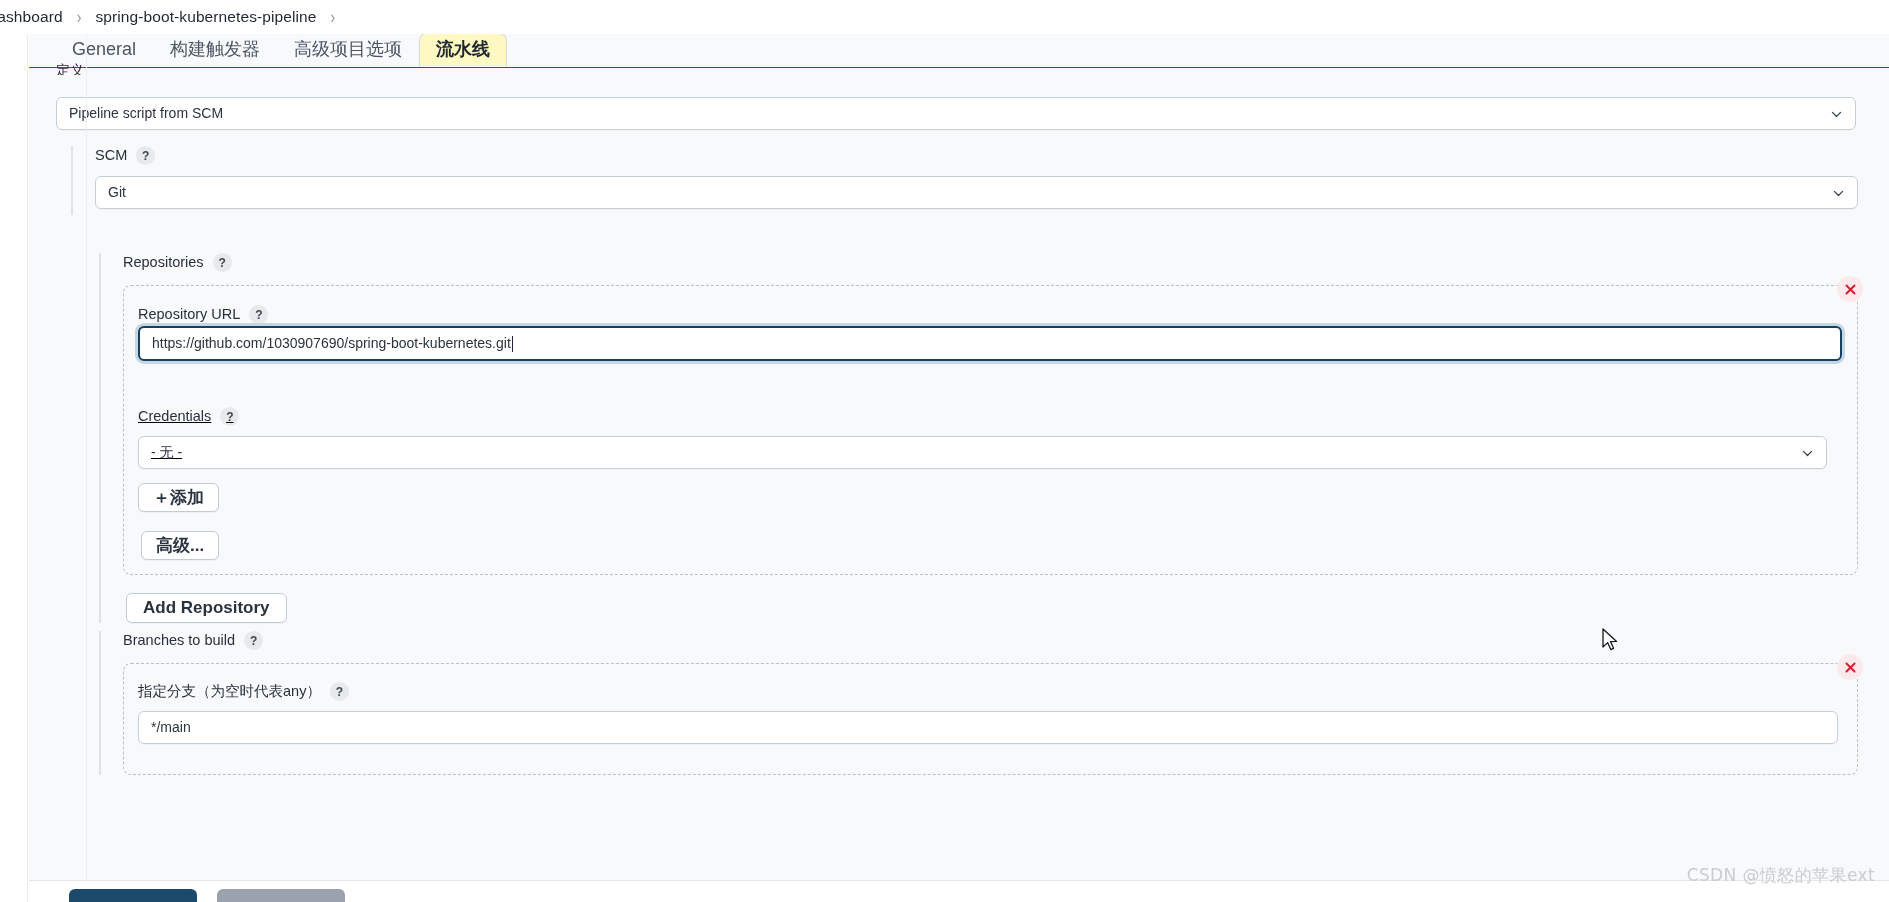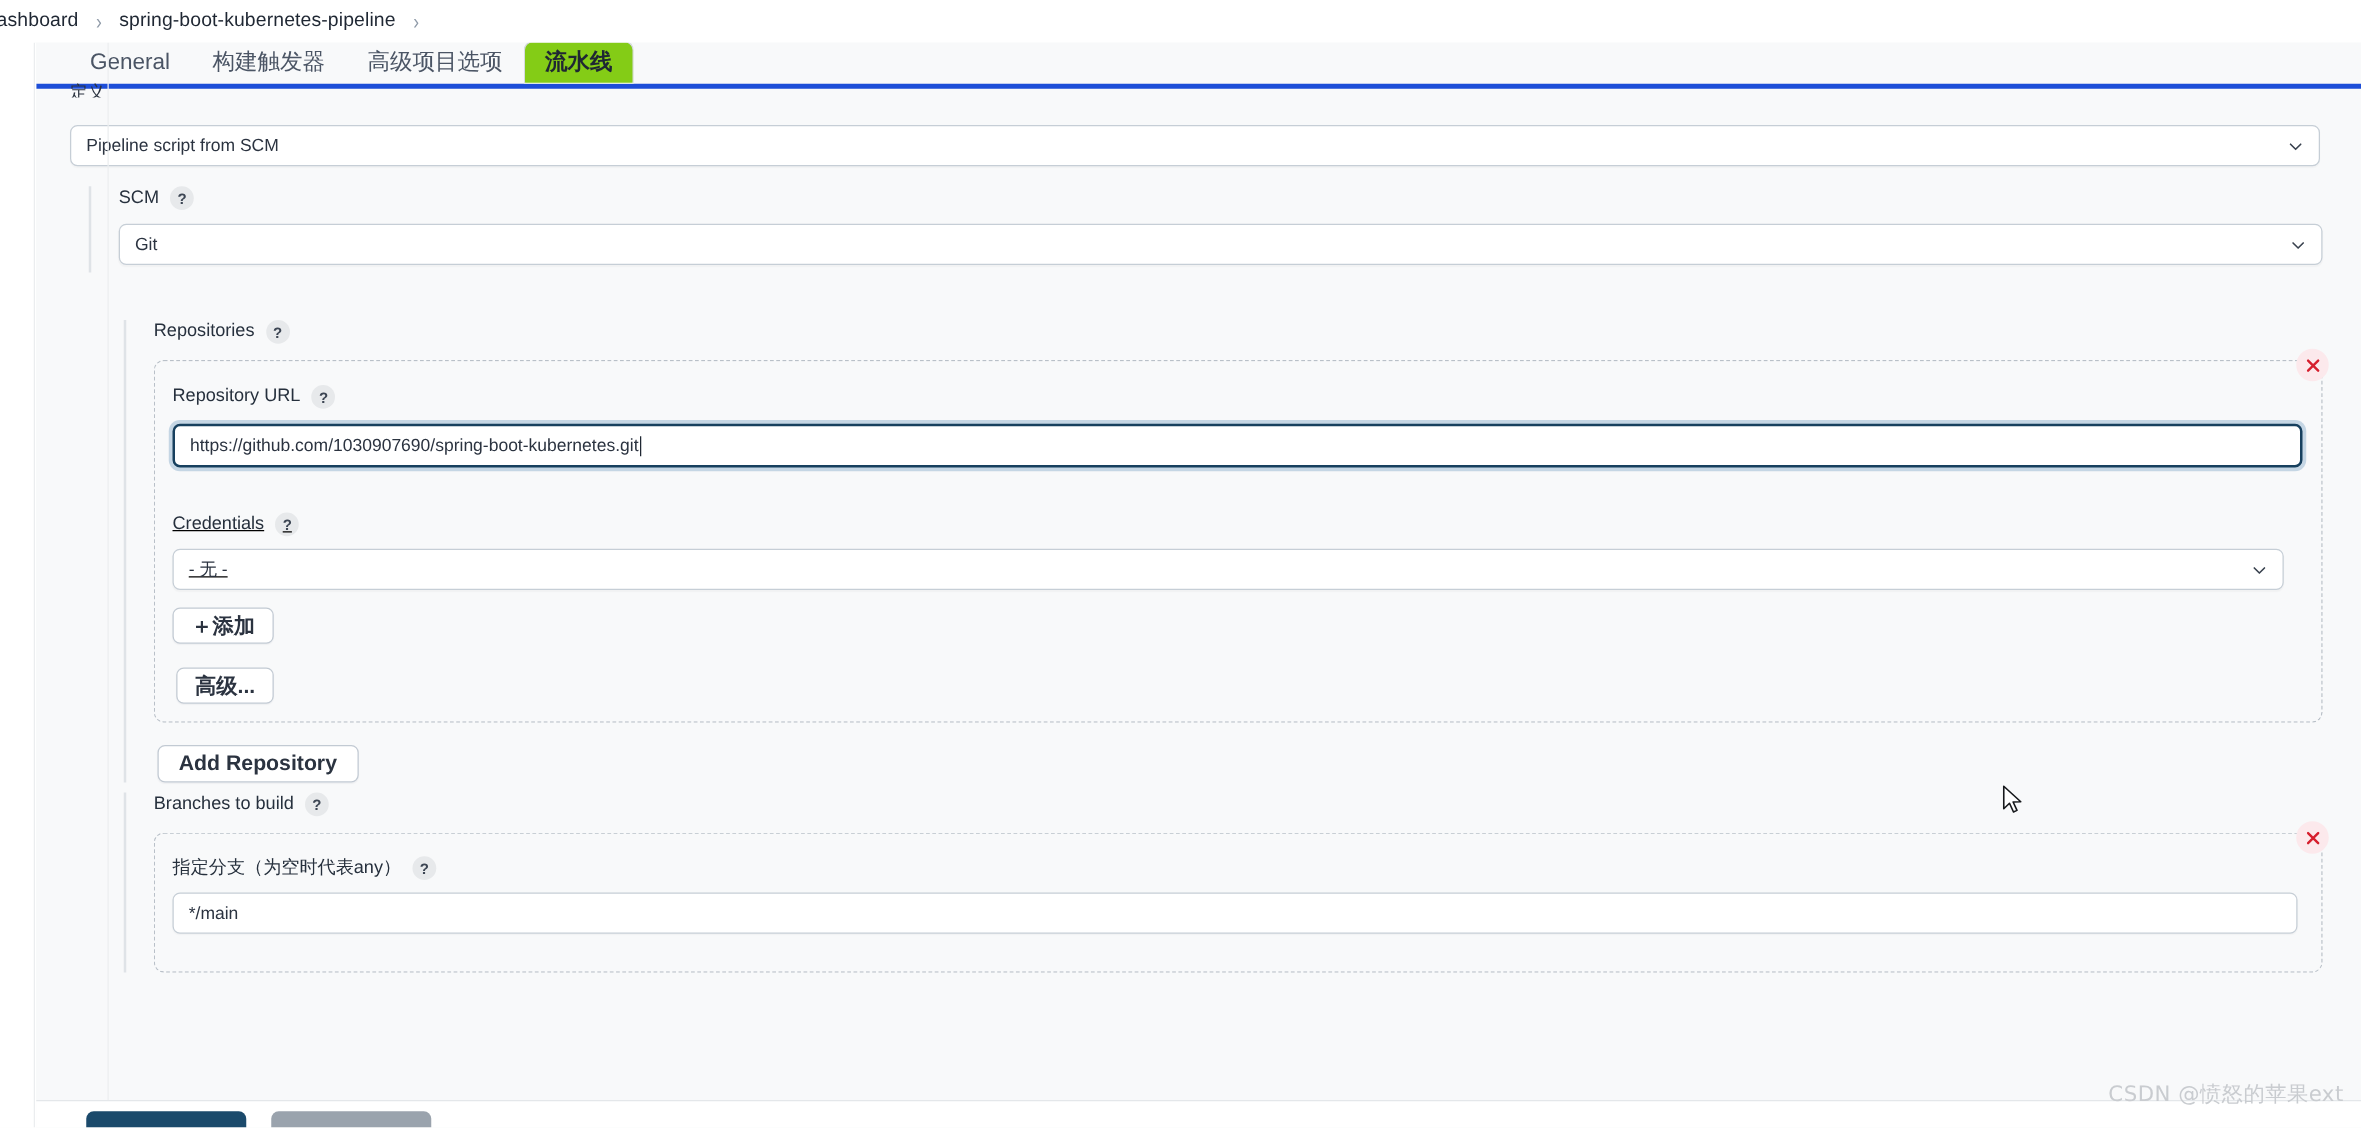--- a/index.html
+++ b/index.html
@@ -84,36 +84,36 @@
     color: #4b5565;
     padding: 7px 16px 8px 16px;
     border: 1px solid transparent;
     border-radius: 7px 7px 0 0;
     background: transparent;
     white-space: nowrap;
     cursor: pointer;
     line-height: 17px;
   }
   .tab.active {
-    background: #84cc16;
+    background: #fef9c3;
     color: #1f2733;
     font-weight: 700;
     border: 1px solid #d6dae0;
     border-bottom-color: #ffffff;
     position: relative;
     z-index: 3;
   }
 
   
   .form-body {
     position: absolute;
     left: 0; top: 33px;
     width: 1860px; height: 835px;
     background: #f8f9fa;
-    border-top: 4px solid #1d4ed8;
+    border-top: 1px solid #1d4ed8;
     padding: 0;
   }
 
   
   .clipped-label {
     position: absolute;
     left: 27px; top: -7px;
     font-size: 14px;
     color: #2b3340;
     height: 14px;
@@ -355,21 +355,21 @@
             <svg viewBox="0 0 12 12">
               <path d="M1.6 1.6 L10.4 10.4 M10.4 1.6 L1.6 10.4" stroke="#d61f2e" stroke-width="2.1" stroke-linecap="round"></path>
             </svg>
           </button>
 
           <div style="position:absolute; left:14px; top:19px; width:1705px;">
             <div class="row-label">
               <span>Repository URL</span>
               <span class="help">?</span>
             </div>
-            <div class="text-input focused" style="margin-top:12px; width:1704px;">
+            <div class="text-input focused" style="margin-top:2px; width:1704px;">
               <span>https://github.com/1030907690/spring-boot-kubernetes.git</span>
                 <span class="caret"></span>
             </div>
           </div>
 
           <div style="position:absolute; left:14px; top:121px; width:1695px;text-decoration:underline;">
             <div class="row-label">
               <span>Credentials</span>
               <span class="help">?</span>
             </div>

